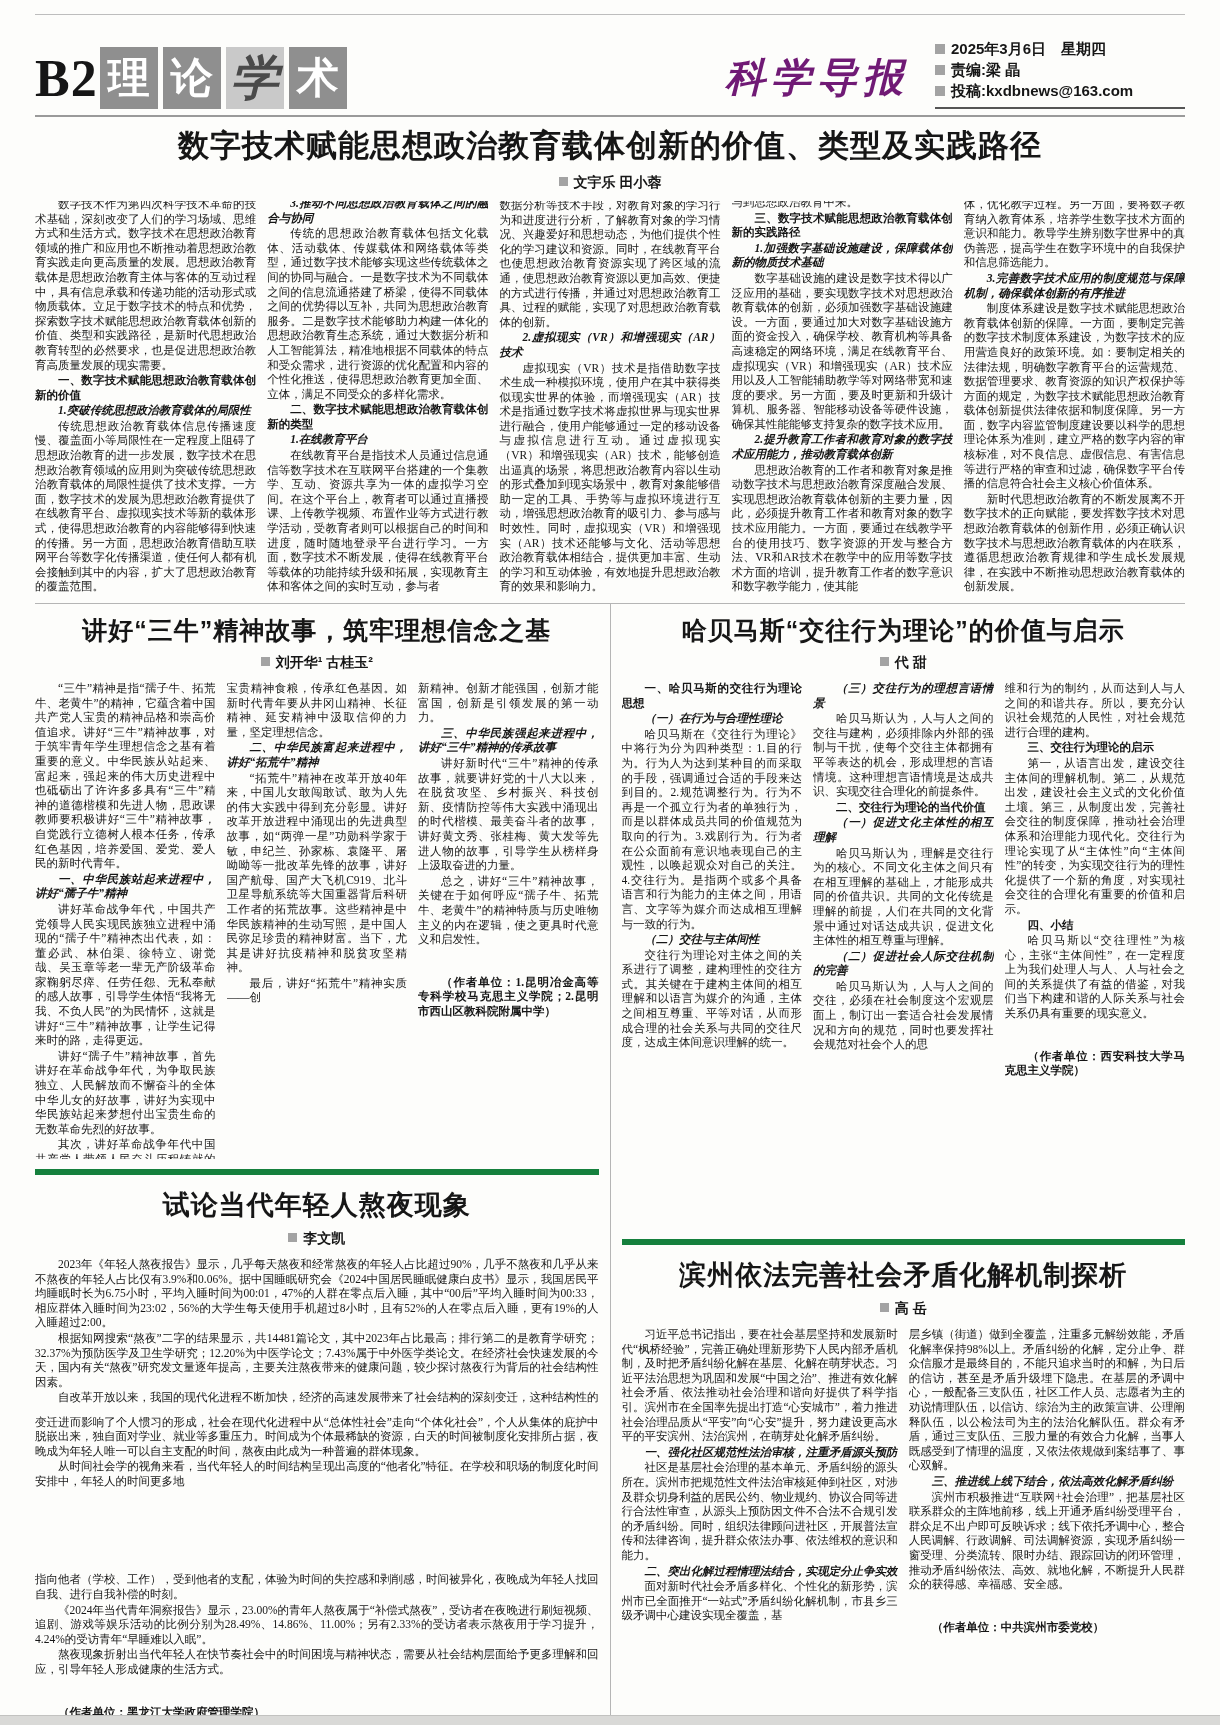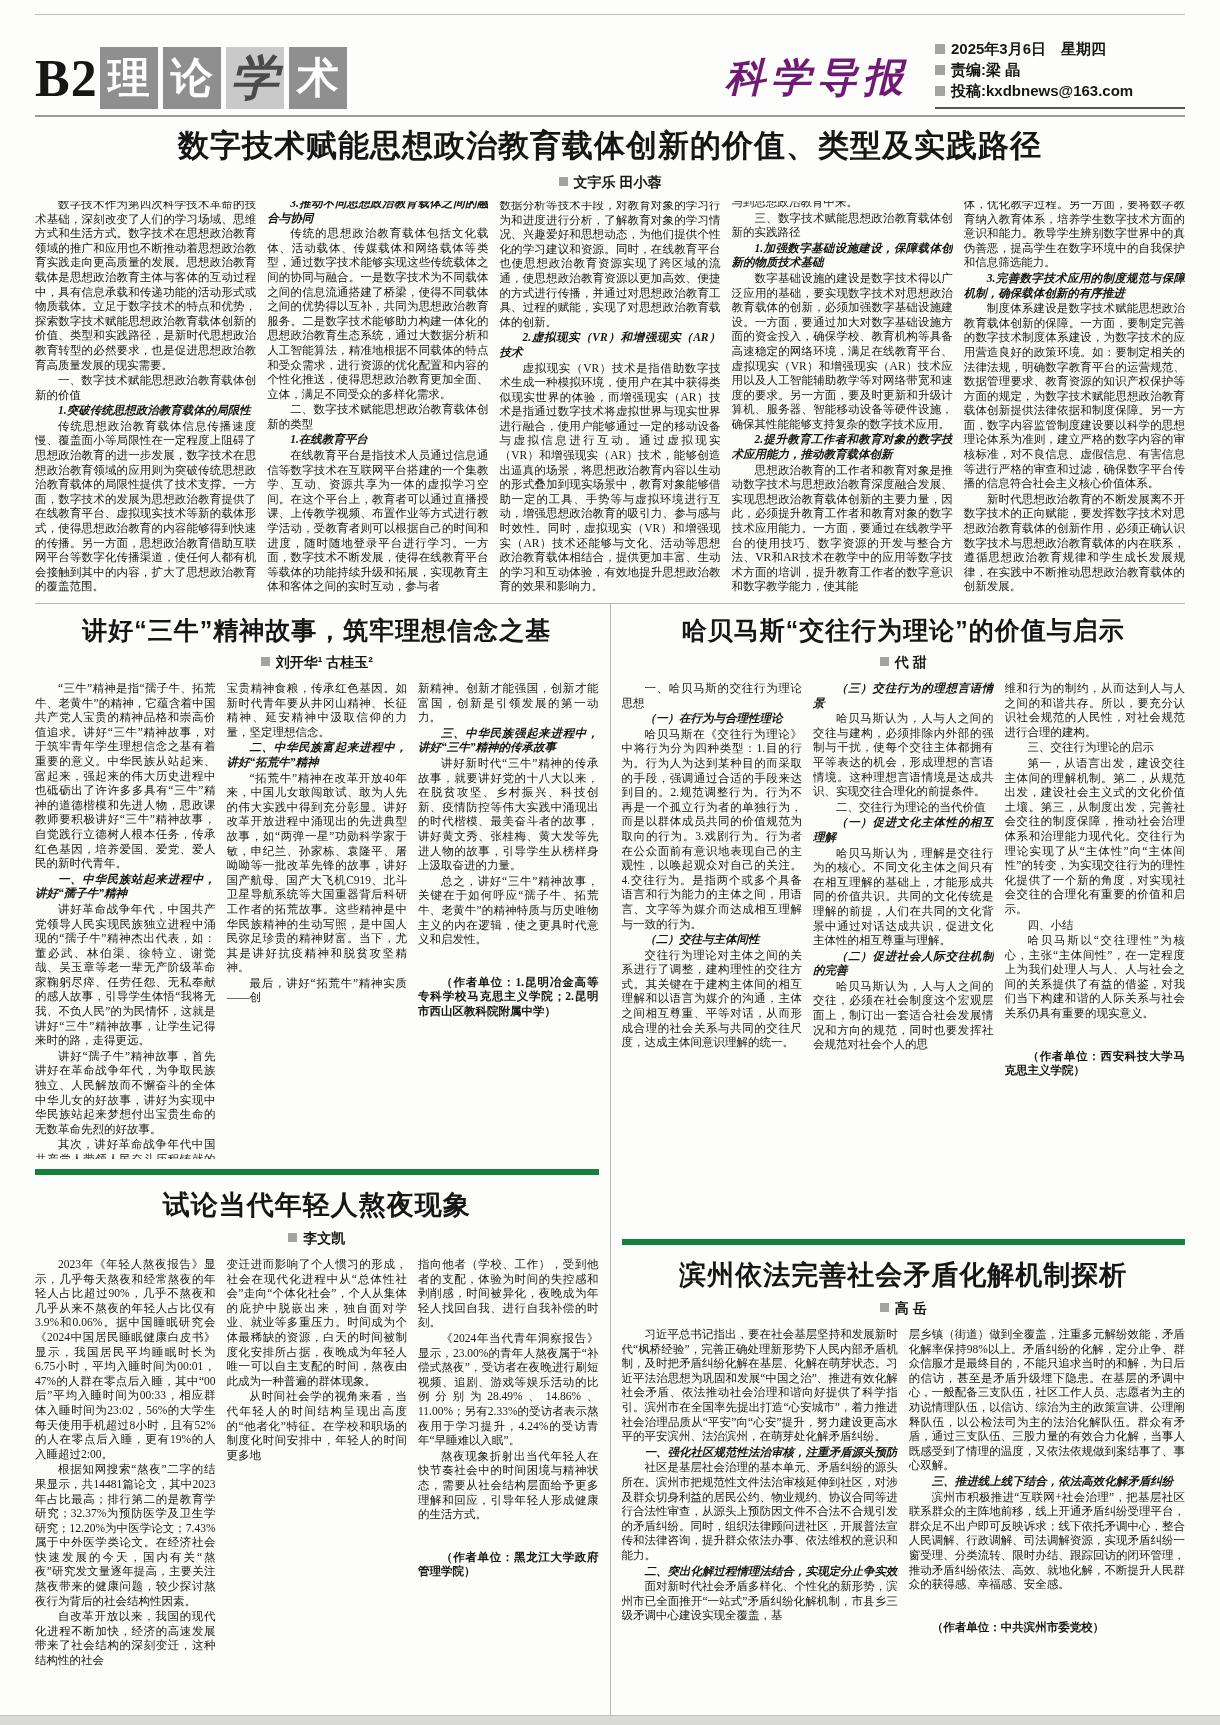--- a/index.html
+++ b/index.html
@@ -30,27 +30,27 @@
   .t1{font-size:31px;margin:6px 0 2px 0;}
   .t2{font-size:25px;margin:10px 0 0 0;}
   .t3{font-size:27px;margin:12px 0 0 0;}
   .byline{text-align:center;font-size:14px;font-weight:700;margin:7px 0 9px 0;
         font-family:"Liberation Sans",sans-serif;}
   .byline .sq{width:9px;height:9px;vertical-align:1px;margin-right:6px;}
   .cols{display:flex;gap:11px;overflow:hidden;}
   .col{flex:1 1 0;overflow:hidden;}
   .bk{font-size:11.5px;line-height:14.6px;text-align:justify;text-indent:2em;margin:0 0 1px 0;}
   .bk.cont{text-indent:0;}
-  .bk.h2{font-weight:400;font-family:"Liberation Sans",sans-serif;}
+  .bk.h2{font-weight:700;font-family:"Liberation Sans",sans-serif;}
   .bk.h3{font-weight:700;font-style:italic;}
   .bk.author{font-weight:700;margin-top:28px;}
   .cols.a1{height:394px;align-items:flex-end;}
   .cols.a2{height:478px;}
   .cols.a3{height:548px;}
-  .cols.a4{height:462px;}
+  .cols.a4{height:462px;flex-direction:column;}
   .cols.a5{height:398px;}
   
   .midwrap{display:flex;border-top:1px solid #b5b5b5;margin-top:8px;}
   .half{width:50%;box-sizing:border-box;}
   .half.lft{padding-right:11px;}
   .half.rgt{padding-left:11px;}
   .vsep{width:0;border-left:1px solid #b5b5b5;}
   .subsep{border-top:6px solid #15803d;margin-top:10px;}
   .footstrip{position:absolute;left:0;bottom:0;width:100%;height:9px;background:#d9d9d7;
         border-top:1px solid #c2c2c0;}

